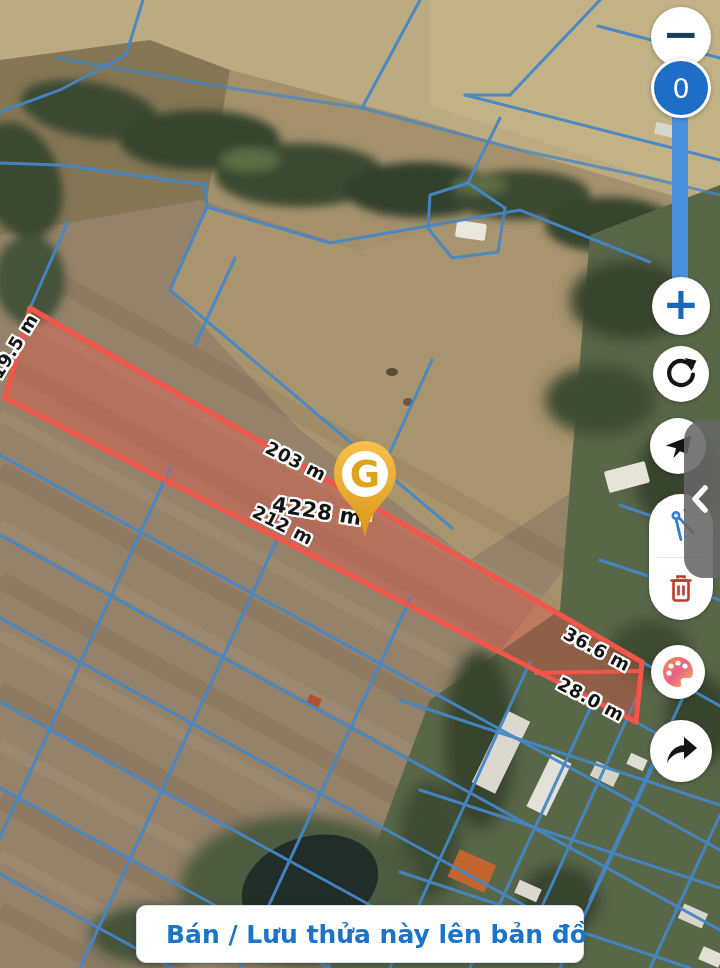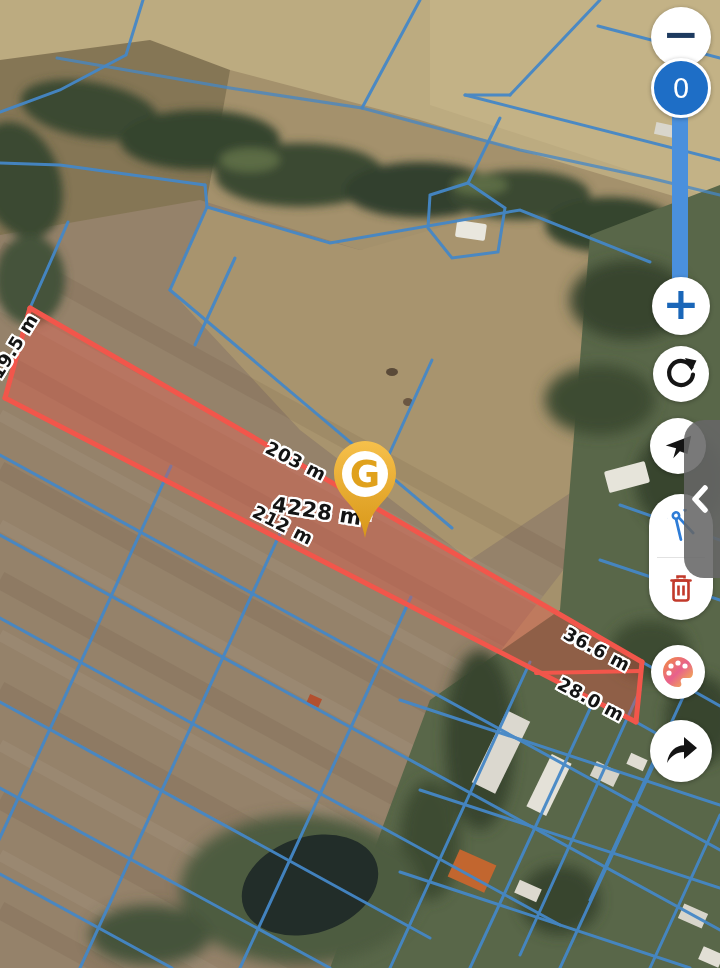--- a/index.html
+++ b/index.html
@@ -270,14 +270,28 @@
       <circle cx="9" cy="19" r="2.6" fill="#fff"></circle>
     </svg>
   </div>
 
   <div class="ctl share-btn">
     <svg width="38" height="34" viewBox="0 0 38 34">
       <path d="M5 29 C6.5 17 14 11.5 22 11.2 L22 3 L35 14 L22 25 L22 18 C15 18 9.5 21.5 5 29 Z" fill="#141414"></path>
     </svg>
   </div>
 
+  <div class="bottom-bar">
+    <svg width="30" height="44" viewBox="0 0 72 104">
+      <defs>
+        <linearGradient id="goldg2" x1="0" y1="0" x2="0" y2="1">
+          <stop offset="0" stop-color="#f6c04b"></stop>
+            <stop offset="1" stop-color="#d89718"></stop>
+        </linearGradient>
+      </defs>
+      <path d="M36 3 C19 3 5 17 5 35.5 C5 49 13 58 21 67 C28 75 33 84 36 100 C39 84 44 75 51 67 C59 58 67 49 67 35.5 C67 17 53 3 36 3 Z" fill="url(#goldg2)"></path>
+      <circle cx="36" cy="36" r="23" fill="#ffffff"></circle>
+      <text x="36" y="49" text-anchor="middle" font-size="37" font-weight="bold" fill="#e0a11c">G</text>
+    </svg>
+    <span class="bar-label">Bán / Lưu thửa này lên bản đồ</span>
+  </div>
 
 </div>
 
 </body></html>

